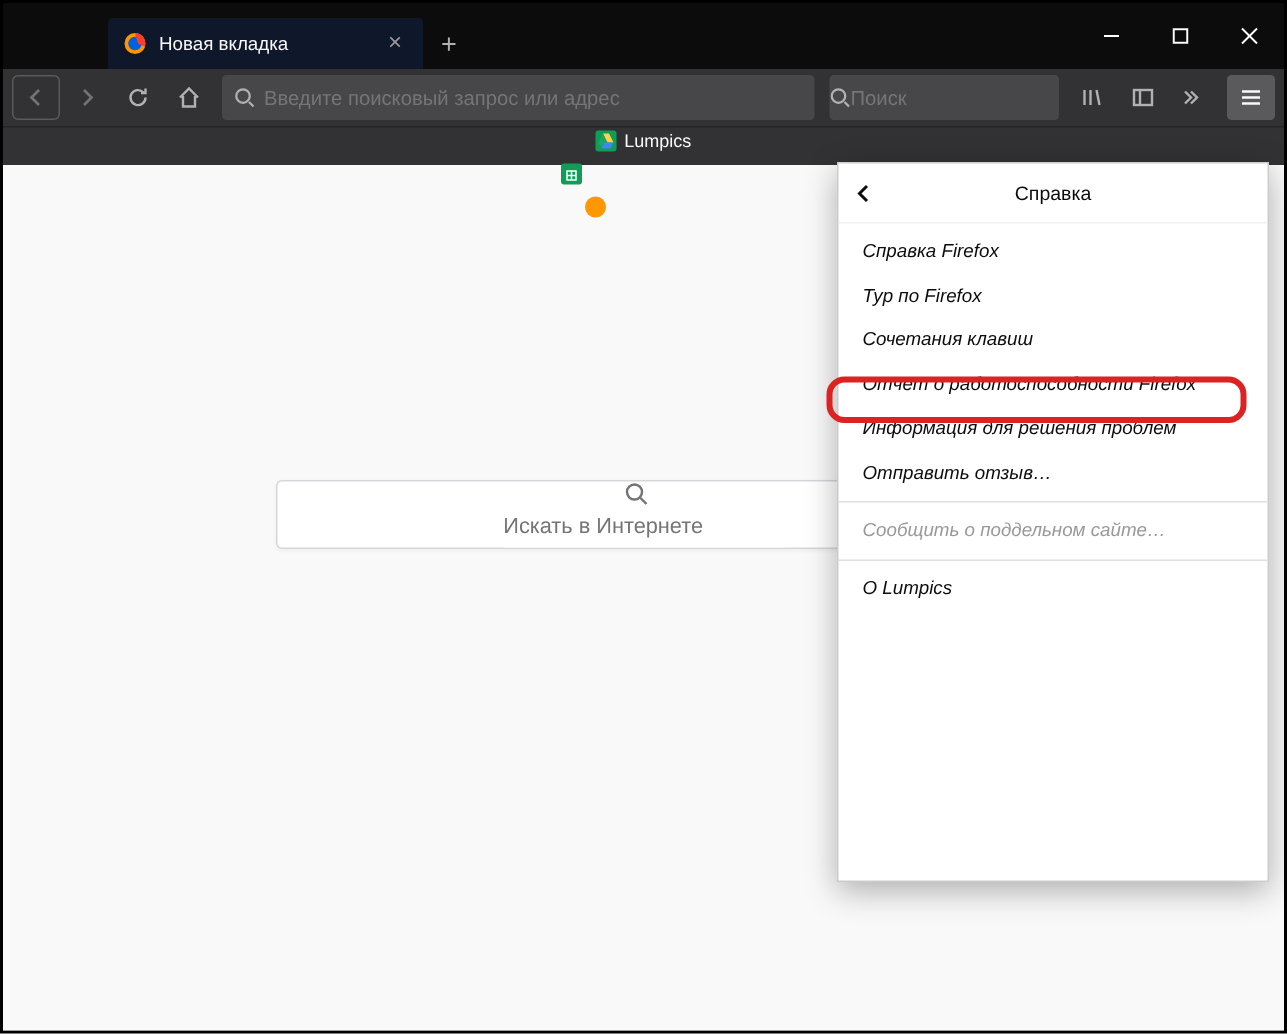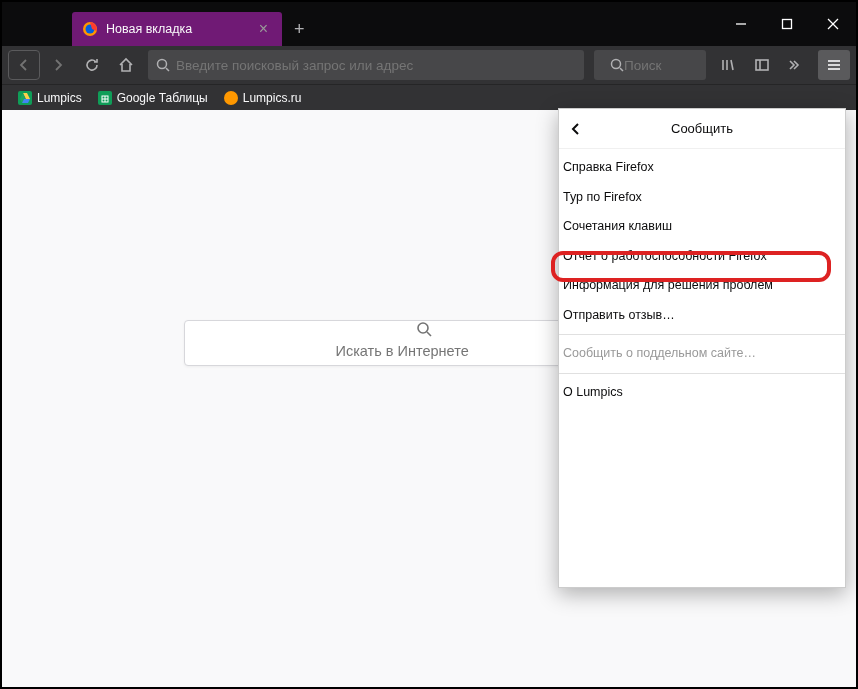--- a/index.html
+++ b/index.html
@@ -1,59 +1,59 @@
 <!DOCTYPE html>
 <html><head>
   <meta charset="utf-8">
   <style>
     * { margin: 0; padding: 0; box-sizing: border-box; font-family: "Segoe UI", Arial, sans-serif; }
     body { width: 858px; height: 689px; background: #fff; position: relative; border: 2px solid #000; overflow: hidden; }
     
     
     .title-bar { height: 44px; background: #0c0c0d; display: flex; align-items: flex-end; }
     .tab-strip { display: flex; align-items: flex-end; height: 100%; padding-left: 70px; }
-    .tab { background: #701a75; height: 34px; display: flex; align-items: center; padding: 0 10px; min-width: 210px; color: #f9f9fa; font-size: 12.5px; border-top-left-radius: 3px; border-top-right-radius: 3px; }
+    .tab { background: #0f172a; height: 34px; display: flex; align-items: center; padding: 0 10px; min-width: 210px; color: #f9f9fa; font-size: 12.5px; border-top-left-radius: 3px; border-top-right-radius: 3px; }
     .tab-icon { width: 16px; height: 16px; margin-right: 8px; display: inline-flex; }
     .tab-close { margin-left: auto; color: #999; font-size: 16px; padding: 0 4px; }
     .new-tab { color: #b1b1b3; font-size: 18px; padding: 0 12px; display: flex; align-items: center; height: 34px; }
     .window-controls { margin-left: auto; display: flex; height: 100%; }
     .window-btn { width: 46px; display: flex; align-items: center; justify-content: center; color: #fff; font-size: 14px; }
     
     
     .nav-toolbar { height: 38px; background: #323234; display: flex; align-items: center; padding: 0 6px; gap: 2px; }
     .nav-btn { width: 32px; height: 30px; display: flex; align-items: center; justify-content: center; color: #b1b1b3; border-radius: 3px; }
     .nav-btn.disabled { color: #737373; }
     .nav-btn.back { border: 1px solid #5a5a5c; border-radius: 4px; }
     .urlbar { flex: 1; height: 30px; background: #474749; border-radius: 3px; display: flex; align-items: center; padding: 0 8px; margin: 0 4px; }
     .urlbar .search-icon { color: #b1b1b3; margin-right: 6px; }
     .urlbar input { background: none; border: none; color: #22c55e; font-size: 13.5px; flex: 1; outline: none; }
-    .searchbar { width: 112px; height: 30px; background: #474749; border-radius: 3px; display: flex; align-items: center; padding: 0 16px; margin: 0 4px; }
+    .searchbar { width: 153px; height: 30px; background: #474749; border-radius: 3px; display: flex; align-items: center; padding: 0 0; margin: 0 4px; }
     .searchbar input { background: none; border: none; color: #b1b1b3; font-size: 13.5px; flex: 1; outline: none; width: 80px; }
     .hamburger { width: 32px; height: 30px; display: flex; align-items: center; justify-content: center; background: #5a5a5c; border-radius: 3px; margin-left: 4px; }
     
     
-    .bookmarks-toolbar { height: 26px; background: #323234; display: flex; align-items: center; padding: 0 10px; gap: 4px; border-top: 1px solid #252526; }
+    .bookmarks-toolbar { height: 26px; background: #323234; display: flex; align-items: center; padding: 0 10px; gap: 4px; border-top: 1px solid #252526; flex-direction: column; }
     .bookmark { display: flex; align-items: center; color: #f9f9fa; font-size: 12px; padding: 2px 6px; gap: 5px; }
     .bm-icon { width: 14px; height: 14px; display: inline-flex; align-items: center; justify-content: center; border-radius: 2px; }
     .bm-icon.drive { background: #0f9d58; }
     .bm-icon.sheets { background: #0f9d58; color: #fff; font-size: 9px; font-weight: bold; }
     .bm-icon.orange { background: #ff9800; border-radius: 50%; }
     
     
     .content { background: #f9f9fa; height: calc(100% - 108px); display: flex; flex-direction: column; align-items: center; padding-top: 210px; }
     .content-search { width: 490px; height: 46px; border: 1px solid #d7d7db; border-radius: 4px; display: flex; align-items: center; padding: 0 14px; background: #fff; box-shadow: 0 1px 3px rgba(0,0,0,0.05); flex-direction: column; }
     .content-search input { border: none; font-size: 14.5px; flex: 1; outline: none; color: #737373; }
     .content-search-icon { color: #737373; margin-right: 10px; }
     
     
     .help-panel { position: absolute; right: 10px; top: 106px; width: 288px; background: #fff; border: 1px solid #ccc; box-shadow: 0 6px 20px rgba(0,0,0,0.3); z-index: 100; height: 480px; }
     .help-header { height: 40px; display: flex; align-items: center; justify-content: center; position: relative; border-bottom: 1px solid #f0f0f0; font-size: 13px; color: #0c0c0d; }
     .help-back { position: absolute; left: 10px; font-size: 18px; color: #0c0c0d; }
     .help-items { padding: 4px 0; }
-    .help-item { padding: 6px 4px; font-size: 12.5px; color: #0c0c0d; display: block; line-height: 1.4; }
+    .help-item { padding: 6px 16px; font-size: 12.5px; color: #0c0c0d; display: block; line-height: 1.4; font-style: italic; }
     .help-item.disabled { color: #999; }
     .help-item.highlighted { position: relative; }
     .help-divider { height: 1px; background: #e0e0e0; margin: 4px 0; }
     
     .highlight-ring { position: absolute; border: 4px solid #d22; border-radius: 12px; pointer-events: none; z-index: 200; }
     
     svg { display: block; }
   </style>
 </head>
 <body>
@@ -200,21 +200,21 @@
   </div>
 </div>
 
 <div class="help-panel">
   <div class="help-header">
     <span class="help-back">
         <svg width="14" height="14">
           <path d="M9 2 L4 7 L9 12" fill="none" stroke="#0c0c0d" stroke-width="2"></path>
         </svg>
       </span>
-    <span>Сообщить</span>
+    <span>Справка</span>
   </div>
   <div class="help-items">
     <div class="help-item">Справка Firefox</div>
     <div class="help-item">Тур по Firefox</div>
     <div class="help-item">Сочетания клавиш</div>
     <div class="help-item">Отчёт о работоспособности Firefox</div>
     <div class="help-item highlighted">Информация для решения проблем</div>
     <div class="help-item">Отправить отзыв…</div>
     <div class="help-divider"></div>
     <div class="help-item disabled">Сообщить о поддельном сайте…</div>

